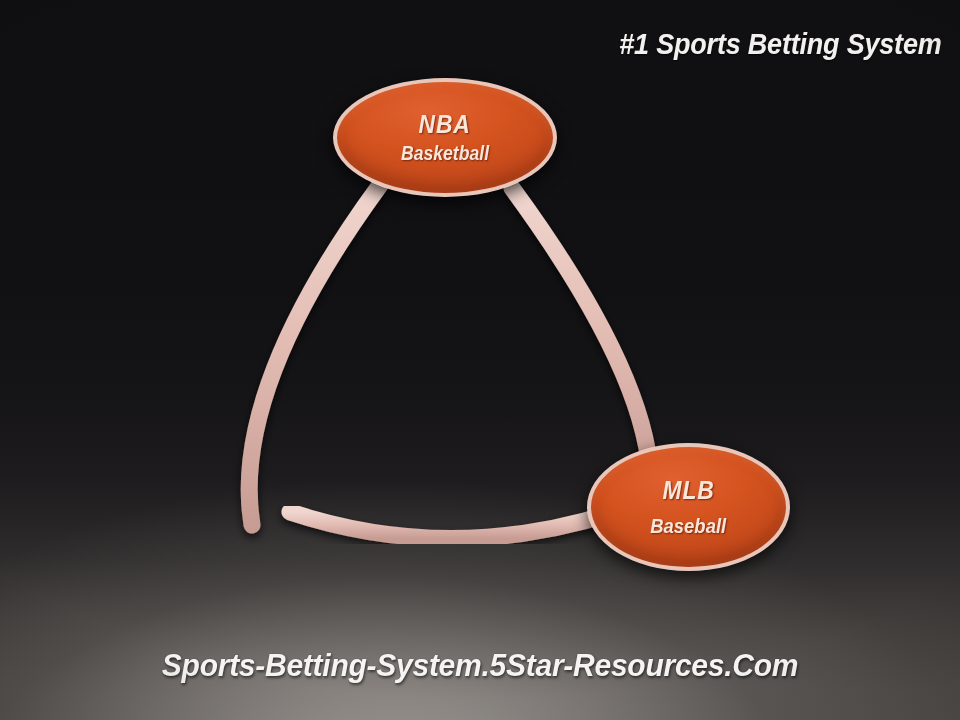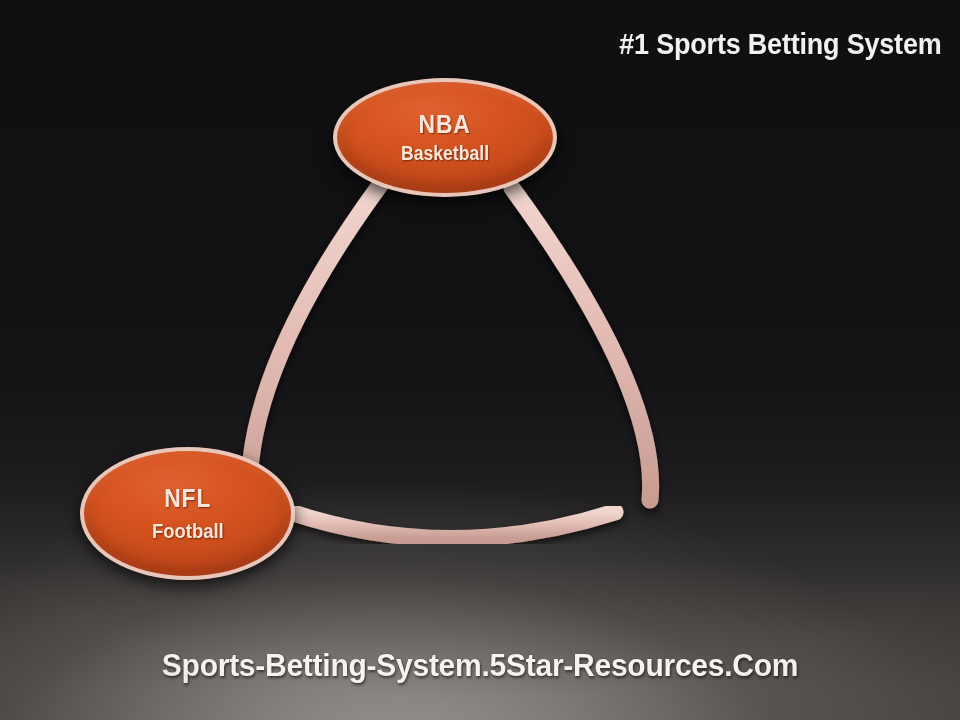--- a/index.html
+++ b/index.html
@@ -14,20 +14,21 @@
 
   #stage {
     position: relative;
     width: 960px;
     height: 720px;
     overflow: hidden;
     background-color: #111012;
     background-image:
       radial-gradient(ellipse 1100px 560px at 42% 118%, rgba(190,184,180,0.95) 0%, rgba(150,145,142,0.72) 28%, rgba(90,87,85,0.38) 55%, rgba(30,29,29,0.0) 80%),
       linear-gradient(180deg, #111012 0%, #131213 42%, #18171a 60%, #232123 74%, #3a3836 88%, #४a4846 100%);
+    font-style: italic;
   }
 
   #gradient-base {
     position: absolute;
     inset: 0;
     background: linear-gradient(180deg,
        #100f11 0%,
        #111013 40%,
        #151416 55%,
        #1d1b1d 66%,
@@ -166,25 +167,25 @@
     <path d="M 512,188 Q 660,390 650,500" fill="none" stroke="url(#bandGrad)" stroke-width="17" stroke-linecap="round" filter="url(#bandShadow)"></path>
 
     <path d="M 290,512 Q 450,565 615,512" fill="none" stroke="url(#bandGrad)" stroke-width="17" stroke-linecap="round" filter="url(#bandShadow)"></path>
   </svg>
 
   <div class="node" id="node-nba">
     <div class="ln l1">NBA</div>
     <div class="ln l2">Basketball</div>
   </div>
 
-  <div class="node" id="node-nfl">
-    <div class="ln l1">NFL</div>
-    <div class="ln l2">Football</div>
+
+  <div class="node" id="node-mlb">
+    <div class="ln l1">MLB</div>
+    <div class="ln l2">Baseball</div>
   </div>
-
 
 
   <div id="header-title">#1 Sports Betting System</div>
 
   <div id="footer-url">Sports-Betting-System.5Star-Resources.Com</div>
 
   <div id="vignette" class="layer"></div>
 </div>
 
 </body></html>

